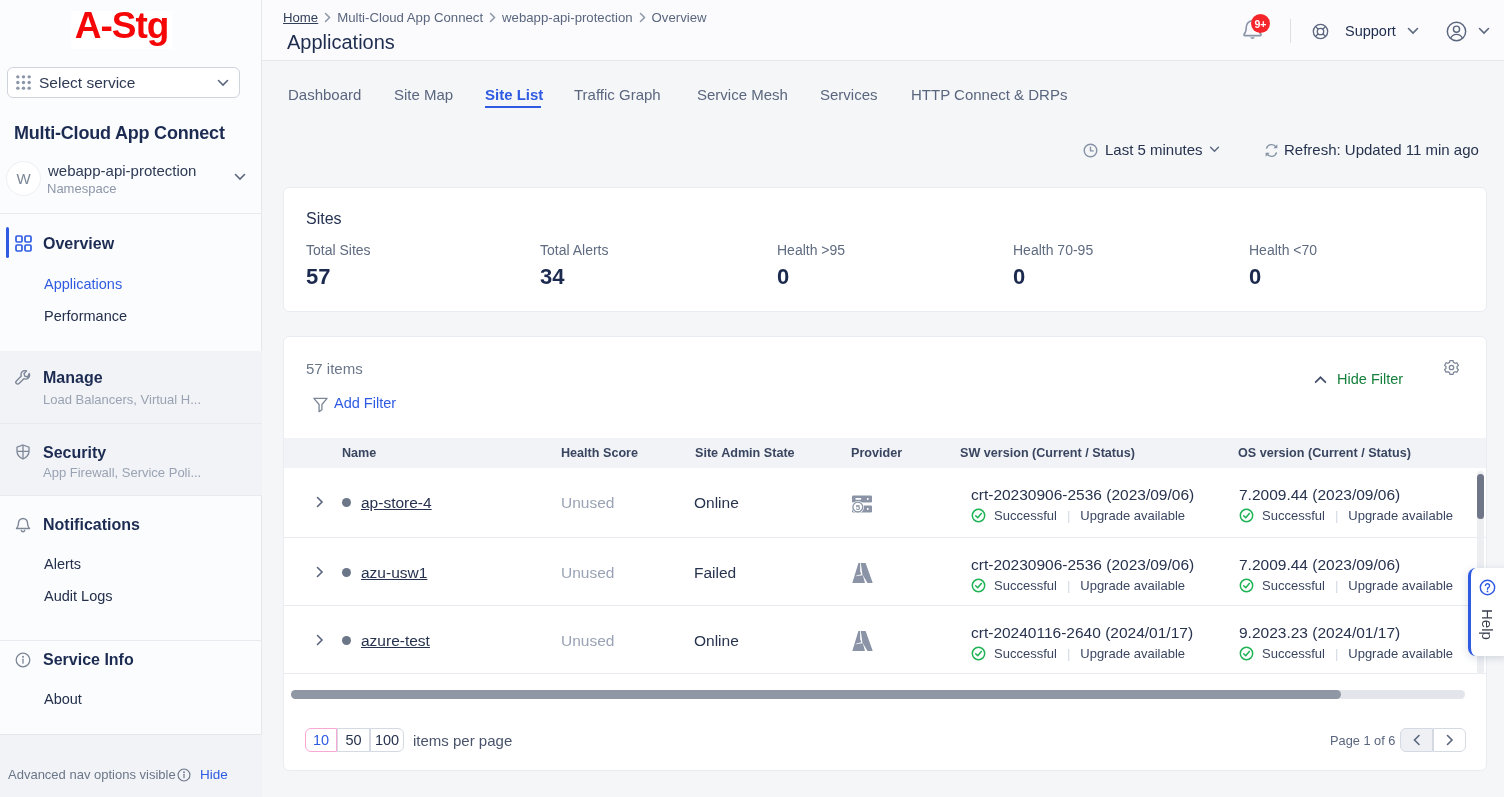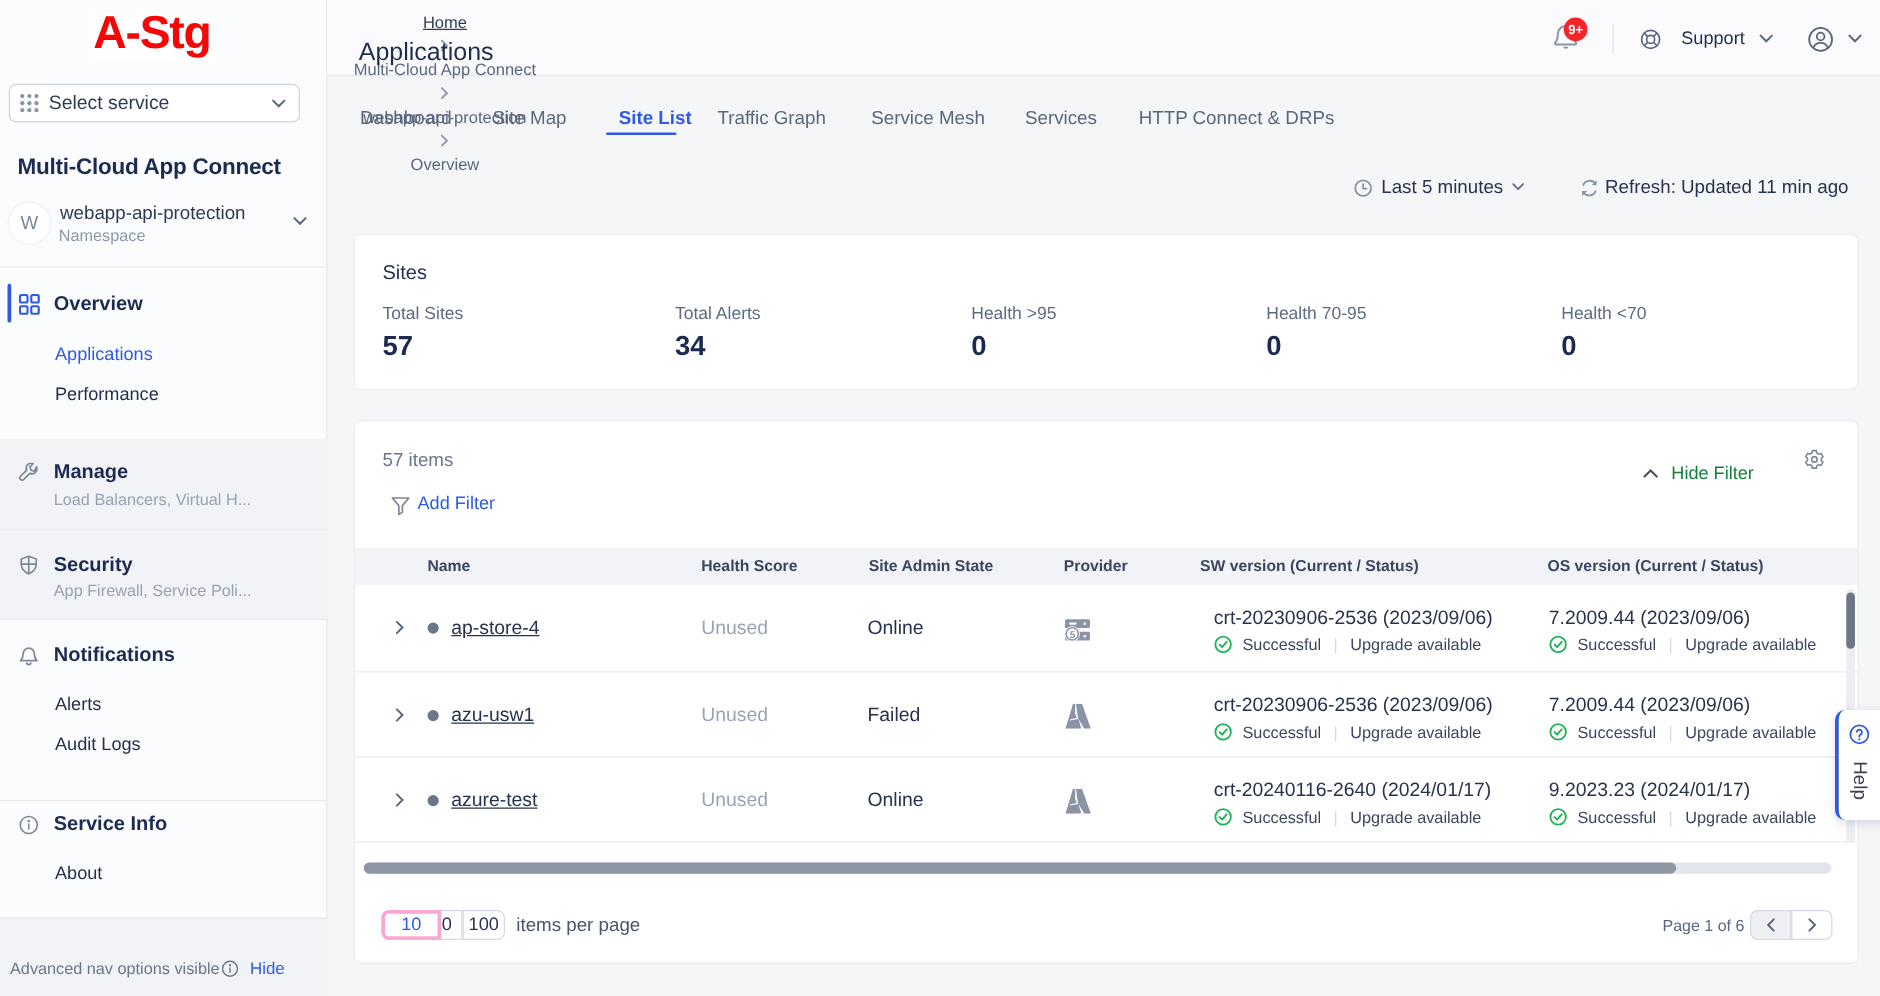--- a/index.html
+++ b/index.html
@@ -28,21 +28,21 @@
 .nav-sub { position:absolute; left:43px; font-size:13px; color:#9aa3b3; }
 .nav-item { position:absolute; left:44px; font-size:14.5px; color:#232f4b; }
 .nav-icon { position:absolute; left:15px; }
 #ov-bar { position:absolute; left:6px; top:227px; width:3px; height:31px; background:#2f5be2; border-radius:2px; }
 #bottom-strip { position:absolute; left:0; top:734px; width:262px; height:63px; background:#f1f3f6; border-top:1px solid #e4e7ec; }
 #bottom-strip .t { position:absolute; left:8px; top:32px; font-size:13px; color:#6b7689; }
 #bottom-strip .hide { position:absolute; left:200px; top:32px; font-size:13.5px; color:#2f5be2; }
 
 
 #topbar { position:absolute; left:262px; top:0; width:1242px; height:61px; background:#fbfbfd; border-bottom:1px solid #e6e8ee; }
-#crumbs { position:absolute; left:21px; top:10px; font-size:13.2px; color:#5a667e; display:flex; align-items:center; gap:6px;flex-direction:column; }
+#crumbs { position:absolute; left:21px; top:10px; font-size:13.2px; color:#5a667e; display:flex; align-items:center; gap:6px; }
 #crumbs .home { color:#323f59; text-decoration:underline; }
 #pagetitle { position:absolute; left:25px; top:31px; font-size:20px; font-weight:500; color:#1e2c4e; }
 .topctl { position:absolute; top:0; }
 
 
 #tabs { position:absolute; left:262px; top:86px; width:1242px; height:24px; font-size:15px; color:#5a667e; }
 #tabs .tab { position:absolute; top:0; }
 #tabs .active { color:#2f5be2; font-weight:bold; }
 #tabs .uline { position:absolute; left:223px; top:19.5px; width:56px; height:2.5px; background:#2f5be2; }
 
@@ -85,21 +85,21 @@
 
 
 #vtrack { position:absolute; left:1477px; top:471px; width:7px; height:203px; background:#eceef2; border-radius:4px; }
 #vthumb { position:absolute; left:1477px; top:474px; width:7px; height:45px; background:#6e7687; border-radius:4px; }
 #htrack { position:absolute; left:291px; top:690px; width:1174px; height:9px; background:#e2e5ea; border-radius:5px; }
 #hthumb { position:absolute; left:291px; top:690px; width:1050px; height:9px; background:#8f97a5; border-radius:5px; }
 
 
 #pager { position:absolute; left:0; top:391px; width:1202px; height:24px; }
 .pgbtn { position:absolute; top:0; height:24px; border:1px solid #d5d9e1; background:#fff; font-size:14.5px; color:#27334e; display:flex; align-items:center; justify-content:center; }
-#pg10 { left:21px; width:48px; border:3px solid #f9a8d4; color:#2f5be2; border-radius:6px 0 0 6px; z-index:2; }
+#pg10 { left:21px; width:32px; border:1px solid #f9a8d4; color:#2f5be2; border-radius:6px 0 0 6px; z-index:2; }
 #pg50 { left:53px; width:33px; }
 #pg100 { left:86px; width:34px; border-radius:0 6px 6px 0; }
 #ipp { position:absolute; left:129px; top:4px; font-size:15px; color:#49546b; }
 #pageinfo { position:absolute; left:1046px; top:5px; font-size:12.8px; color:#5a667e; }
 #navprev { left:1116px; width:33px; background:#eef0f4; border-radius:6px 0 0 6px; }
 #navnext { left:1149px; width:33px; border-radius:0 6px 6px 0; }
 
 
 #help { position:absolute; left:1468px; top:568px; width:40px; height:88px; background:#fff; border-left:3px solid #2f5be2; border-radius:8px 0 0 8px; box-shadow:0 2px 8px rgba(40,60,100,.18); z-index:5; }
 #help .txt { position:absolute; left:8px; top:41px; font-size:15px; color:#394050; writing-mode:vertical-rl; }
@@ -248,21 +248,21 @@
       </g>
     </svg>
   <svg class="topctl" style="left:1216px; top:27px;" width="12" height="8" viewBox="0 0 12 8">
       <path d="M1.5 1.5 6 6l4.5-4.5" fill="none" stroke="#5a667e" stroke-width="1.6" stroke-linecap="round"></path>
     </svg>
 </div>
 
 <div id="tabs">
   <div class="tab" style="left:26px">Dashboard</div>
   <div class="tab" style="left:132px">Site Map</div>
-  <div class="tab active" style="left:233px">Site List</div>
+  <div class="tab active" style="left:223px">Site List</div>
   <div class="tab" style="left:312px">Traffic Graph</div>
   <div class="tab" style="left:435px">Service Mesh</div>
   <div class="tab" style="left:558px">Services</div>
   <div class="tab" style="left:649px">HTTP Connect &amp; DRPs</div>
   <div class="uline"></div>
 </div>
 
 <div id="timerow">
   <svg class="abs" style="left:821px; top:5px;" width="15" height="15" viewBox="0 0 16 16">
       <g fill="none" stroke="#8692a6" stroke-width="1.5">

